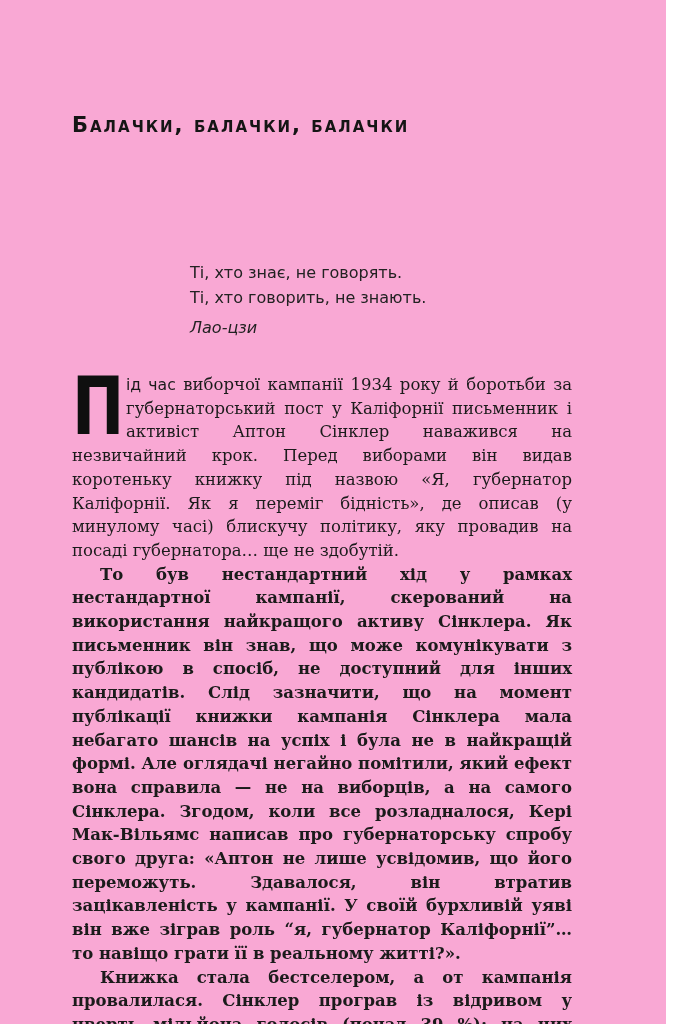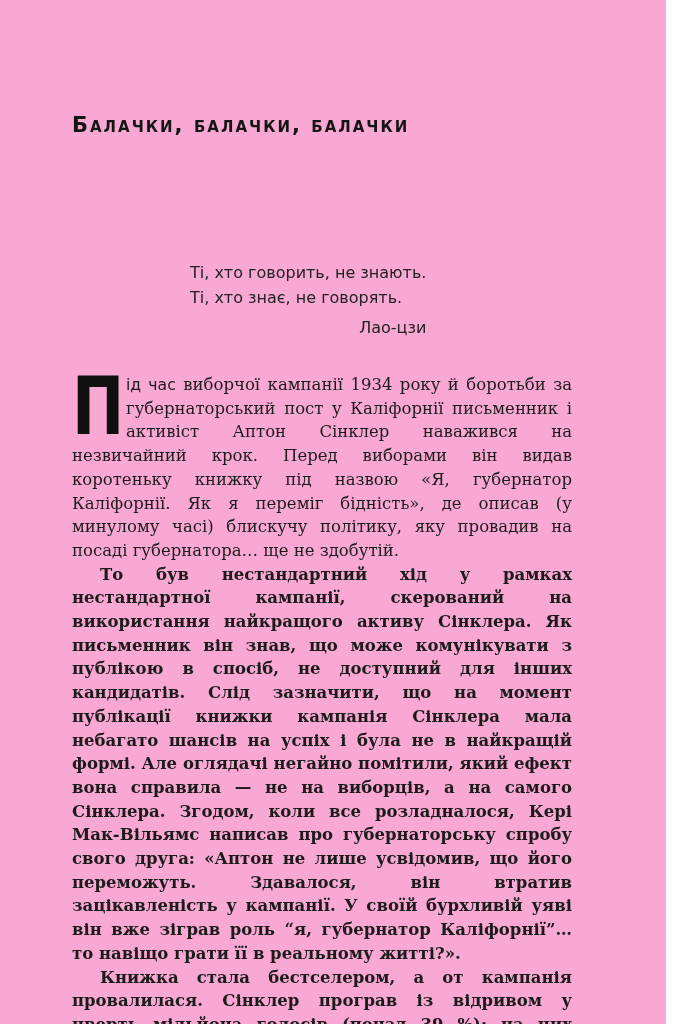--- a/index.html
+++ b/index.html
@@ -31,21 +31,22 @@
   .epigraph {
     display: inline-block;
     margin: 124px 0 0 118px;
     font-family: "DejaVu Sans", sans-serif;
     font-size: 16px;
     line-height: 25px;
     color: #222222;
   }
   .epi-line { white-space: nowrap; }
   .epi-attr {
-    text-align: right;
+    text-align: left;
+    font-style: italic;
     margin-top: 5px;
   }
   .body-text {
     margin-top: 33px;
     font-size: 16.5px;
     line-height: 23.7px;
     text-align: justify;
     color: #1b1b1b;
     font-feature-settings: "onum";
   }
@@ -80,22 +81,22 @@
   }
 </style>
 </head>
 <body>
 
 <div class="page">
 
   <h1 class="chapter-title">Балачки, балачки, балачки</h1>
 
   <div class="epigraph">
+    <div class="epi-line">Ті, хто знає, не говорять.</div>
     <div class="epi-line">Ті, хто говорить, не знають.</div>
-    <div class="epi-line">Ті, хто знає, не говорять.</div>
     <div class="epi-attr">Лао-цзи</div>
   </div>
 
   <div class="body-text">
     <p class="para"><span class="dropcap">П</span><span class="lead">ід час</span> <span>виборчої кампанії 1934 року й боротьби за губернаторський пост у Каліфорнії письменник і активіст Аптон Сінклер наважився на незвичайний крок. Перед виборами він видав коротеньку книжку під назвою «Я, губернатор Каліфорнії. Як я переміг бідність», де описав (у минулому часі) блискучу політику, яку провадив на посаді губернатора… ще не здобутій.</span></p>
 
     <p class="para indent"><span>То був нестандартний хід у рамках нестандартної кампанії, скерований на використання найкращого активу Сінклера. Як письменник він знав, що може комунікувати з публікою в спосіб, не доступний для інших кандидатів. Слід зазначити, що на момент публікації книжки кампанія Сінклера мала небагато шансів на успіх і була не в найкращій формі. Але оглядачі негайно помітили, який ефект вона справила — не на виборців, а на самого Сінклера. Згодом, коли все розладналося, Кері Мак-Вільямс написав про губернаторську спробу свого друга: «Аптон не лише усвідомив, що його переможуть. Здавалося, він втратив зацікавленість у кампанії. У своїй бурхливій уяві він вже зіграв роль “я, губернатор Каліфорнії”… то навіщо грати її в реальному житті?».</span></p>
 
     <p class="para indent"><span>Книжка стала бестселером, а от кампанія провалилася. Сінклер програв із відривом у чверть мільйона голосів (понад 39 %); на цих виборах, ймовірно, перших, проведених за сучасним зраз-</span></p>
   </div>

